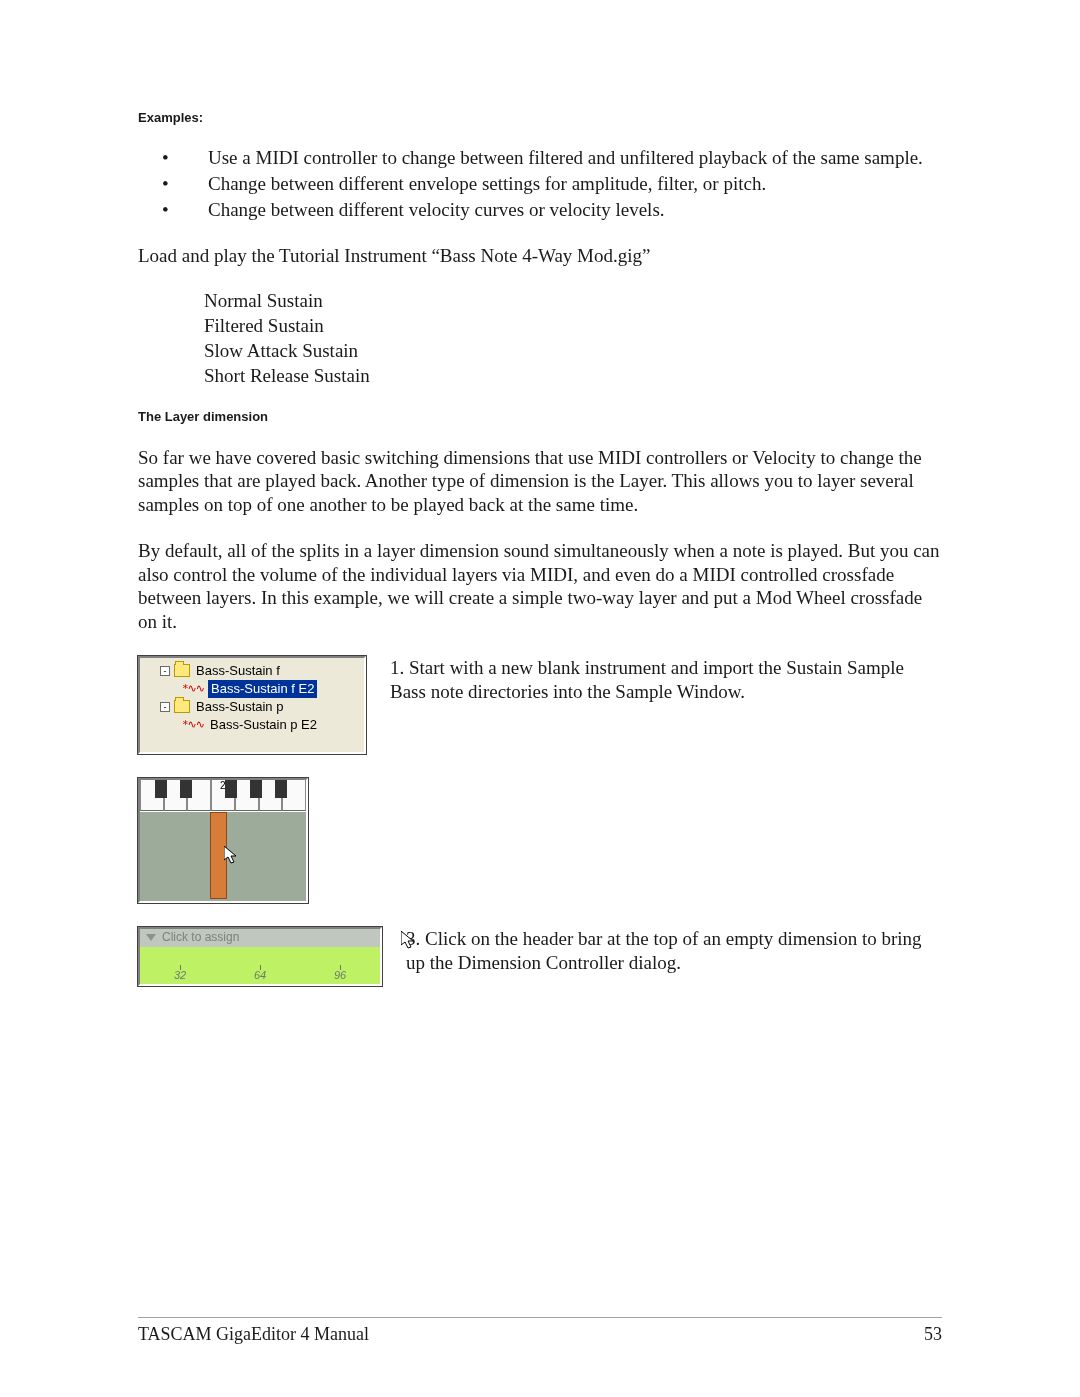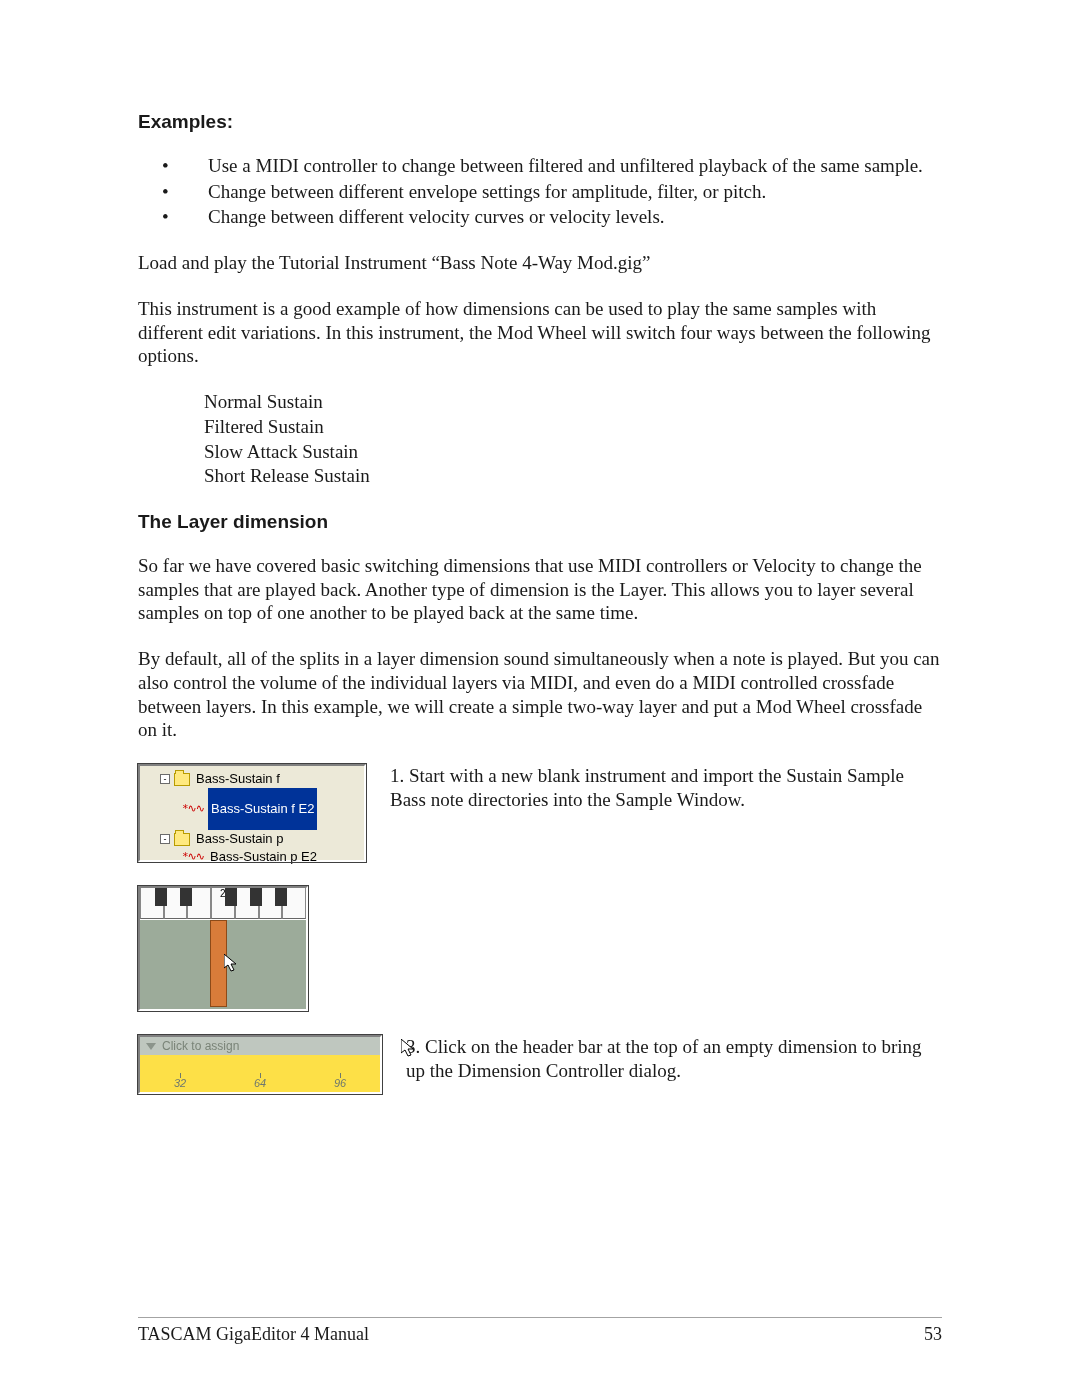--- a/index.html
+++ b/index.html
@@ -13,21 +13,21 @@
   }
   .page {
     padding: 110px 138px 0 138px;
     box-sizing: border-box;
     font-size: 19px;
     line-height: 1.25;
   }
   .section-title {
     font-family: "Helvetica Neue", Helvetica, Arial, sans-serif;
     font-weight: 700;
-    font-size: 19px;
+    font-size: 13px;
     margin: 0 0 20px 0;
   }
   .bullets {
     margin: 0 0 22px 0;
     padding: 0 0 0 48px;
   }
   .bullets li {
     list-style: none;
     position: relative;
     padding-left: 22px;
@@ -78,21 +78,21 @@
     width: 8px; height: 8px; border: 1px solid #6b6b6b; background: #fff; font-size: 9px; line-height: 8px; text-align: center; color: #000;
   }
   .folder-icon {
     width: 14px; height: 11px; background: #ffe97f; border: 1px solid #b89b00; position: relative;
   }
   .folder-icon::before {
     content: ""; position: absolute; top: -4px; left: 0; width: 7px; height: 3px; background: #ffe97f; border: 1px solid #b89b00; border-bottom: none;
   }
   .wave-icon { color: #c00; font-size: 11px; letter-spacing: -1px; font-family: monospace; }
   .tree-label { padding: 0 2px; }
-  .tree-label.selected { background: #003399; color: #fff; padding: 12px 3px; }
+  .tree-label.selected { background: #003399; color: #fff; padding: 0 3px; }
 
   
   .kbd-fig {
     width: 170px;
     height: 125px;
     border: 2px solid #808080;
     border-right-color: #fff;
     border-bottom-color: #fff;
     outline: 1px solid #404040;
     background: #9cab9a;
@@ -114,21 +114,21 @@
   }
 
   
   .assign-fig {
     width: 244px;
     height: 59px;
     border: 2px solid #808080;
     border-right-color: #fff;
     border-bottom-color: #fff;
     outline: 1px solid #404040;
-    background: #fde047;
+    background: #bef264;
     box-sizing: border-box;
     position: relative;
     font-family: Tahoma, Arial, sans-serif;
   }
   .assign-hdr {
     height: 18px; background: #bfc7bf; color: #7a8478; font-size: 12px; display: flex; align-items: center; gap: 6px; padding: 0 6px; position: relative;
   }
   .assign-hdr .tri {
     width: 0; height: 0; border-left: 5px solid transparent; border-right: 5px solid transparent; border-top: 7px solid #8b948b;
   }
@@ -166,21 +166,20 @@
   <div class="section-title">Examples:</div>
 
   <ul class="bullets">
     <li><span>Use a MIDI controller to change between filtered and unfiltered playback of the same sample.</span></li>
     <li><span>Change between different envelope settings for amplitude, filter, or pitch.</span></li>
     <li><span>Change between different velocity curves or velocity levels.</span></li>
   </ul>
 
   <div class="para">Load and play the Tutorial Instrument “Bass Note 4-Way Mod.gig”</div>
 
-  <div class="para">This instrument is a good example of how dimensions can be used to play the same samples with different edit variations.  In this instrument, the Mod Wheel will switch four ways between the following options.</div>
 
   <div class="indent-list">
     <div>Normal Sustain</div>
     <div>Filtered Sustain</div>
     <div>Slow Attack Sustain</div>
     <div>Short Release Sustain</div>
   </div>
 
   <div class="section-title">The Layer dimension</div>
 

